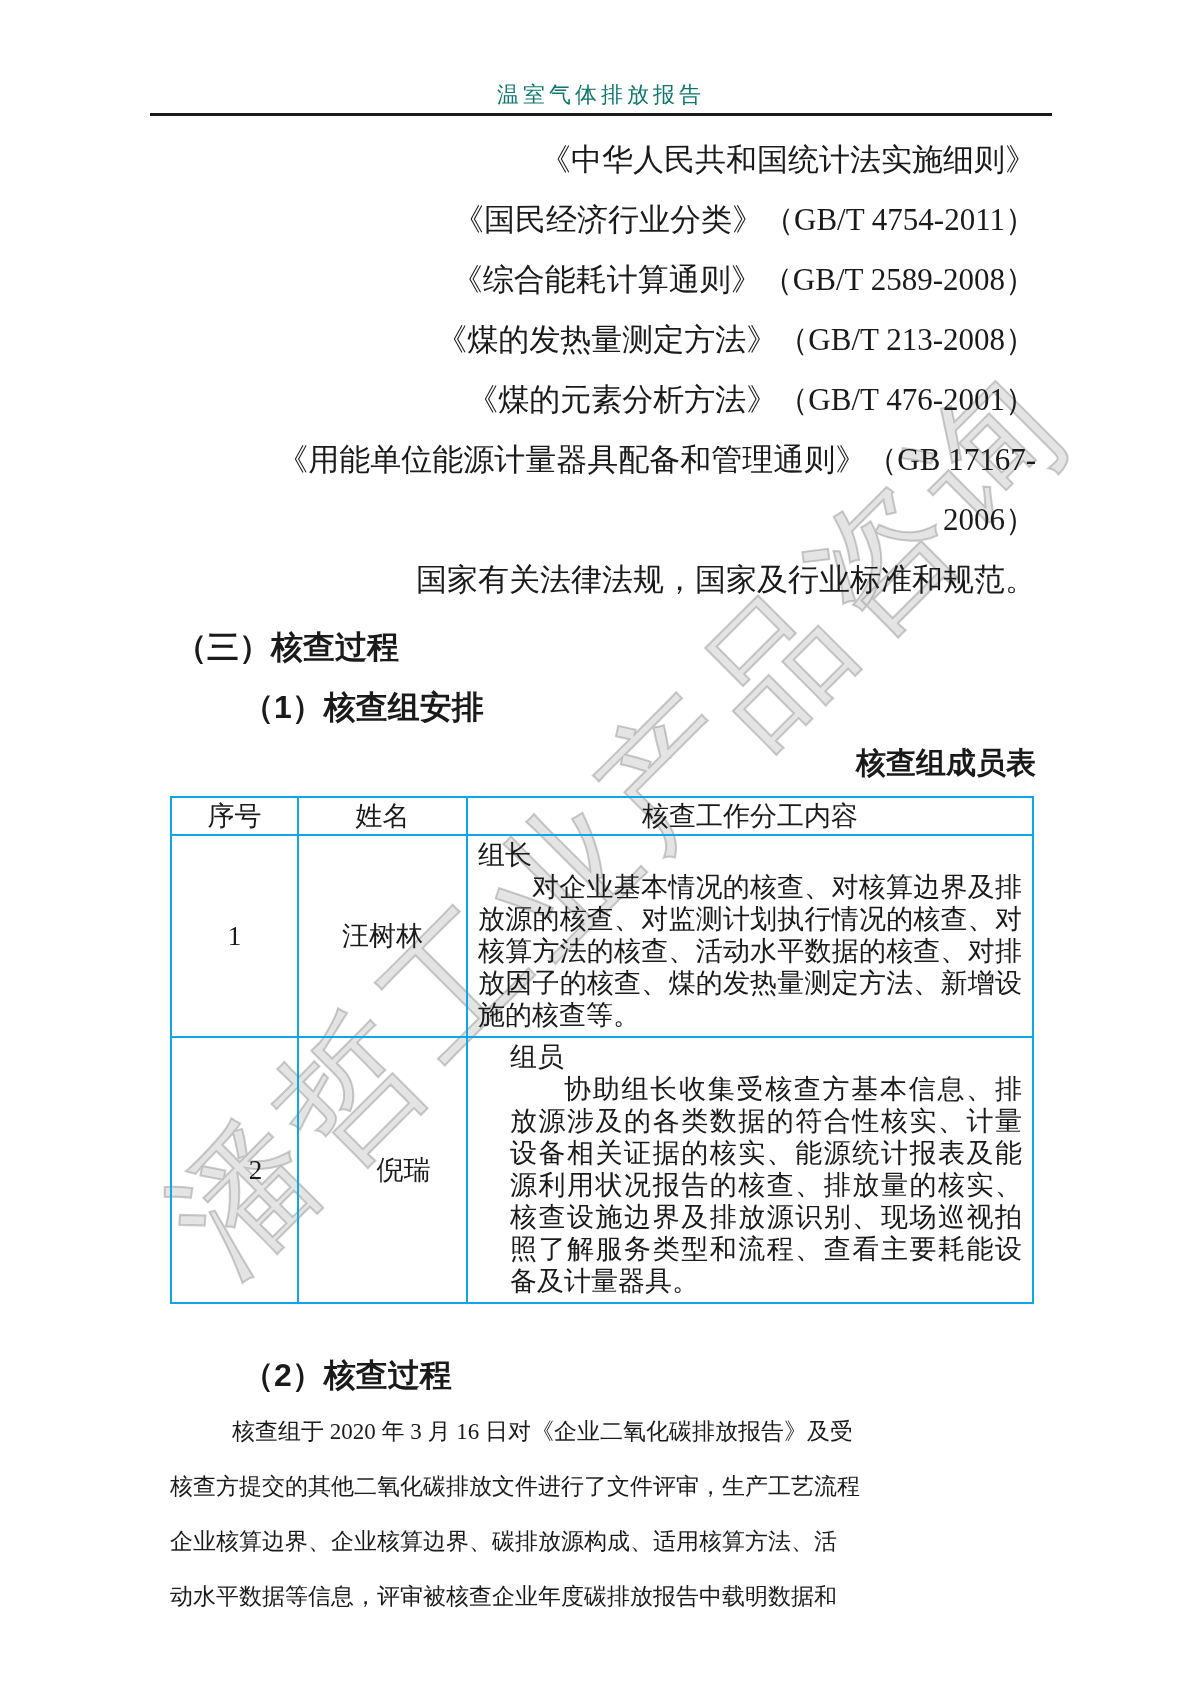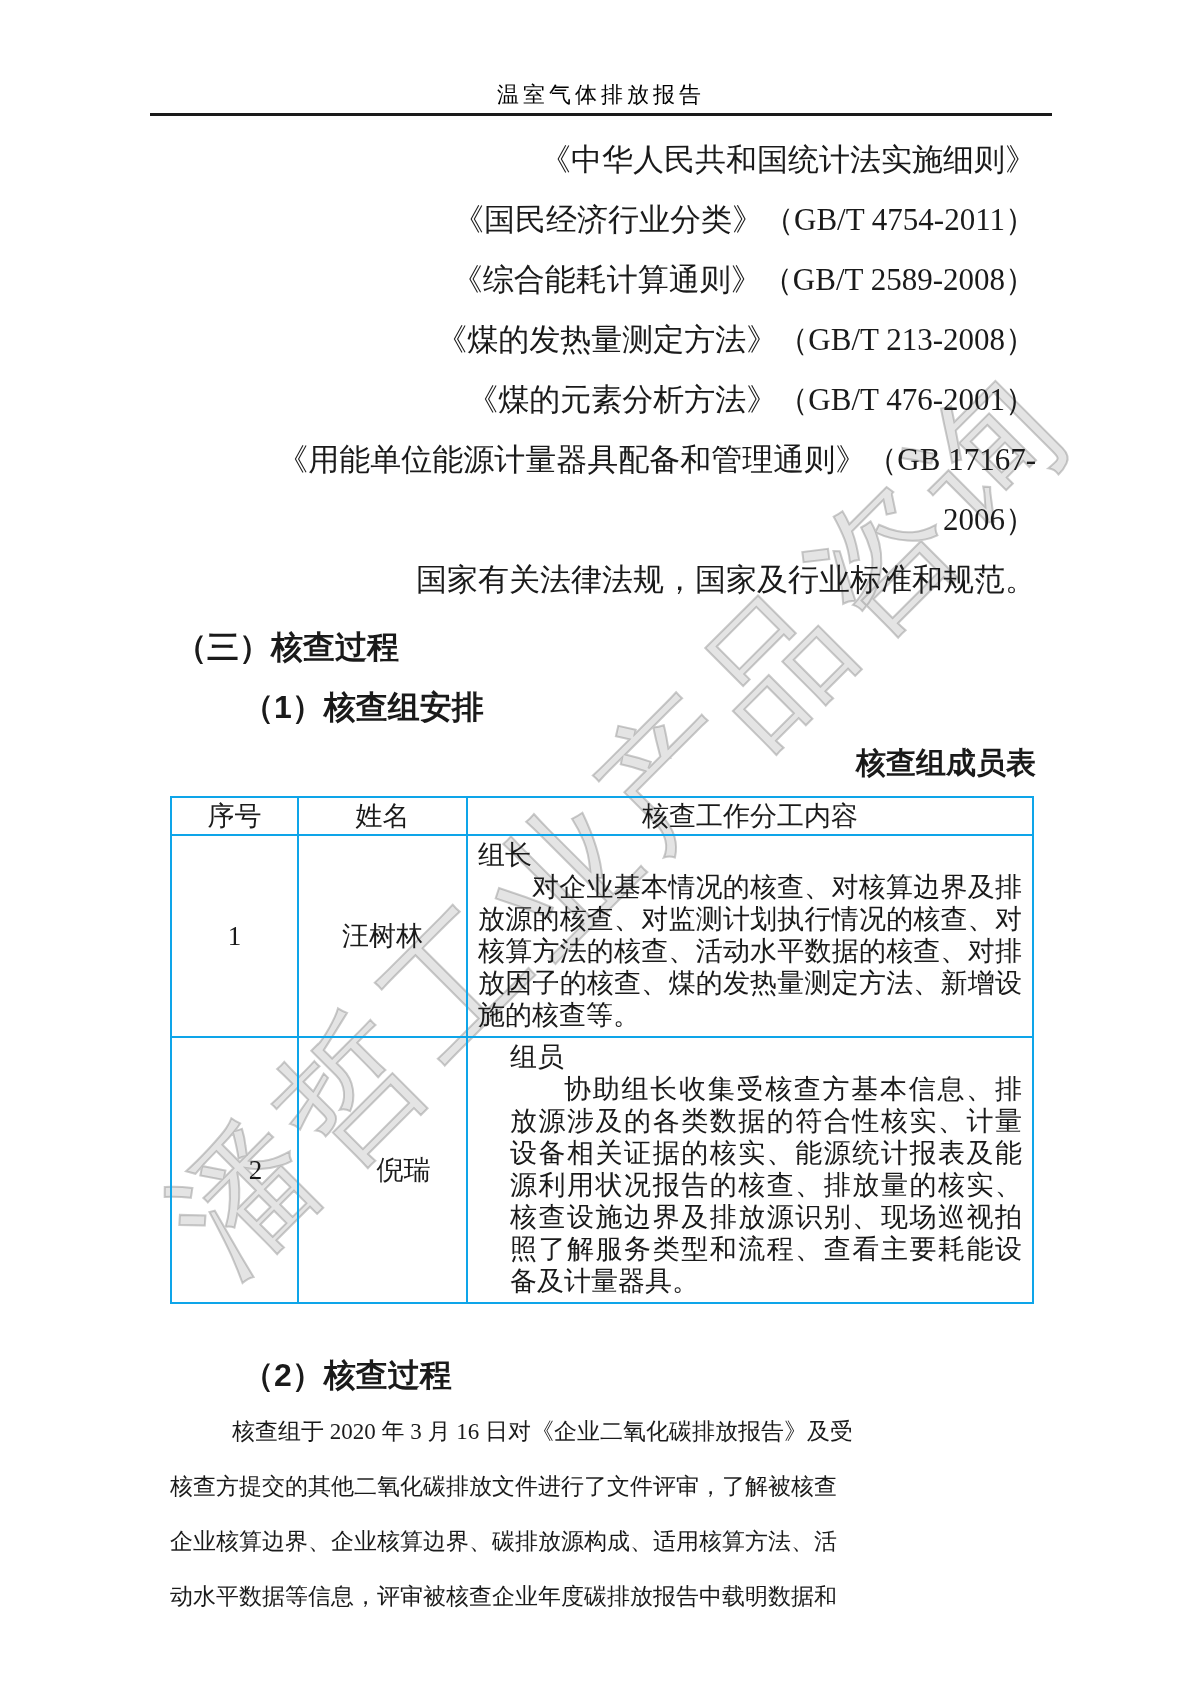--- a/index.html
+++ b/index.html
@@ -36,21 +36,21 @@
   }
 
   
   .doc-header {
     position: absolute;
     top: 80px; left: 0;
     width: 100%;
     text-align: center;
     font-size: 22px;
     letter-spacing: 4px;
-    color: #000000;
+    color: #0f766e;
     z-index: 1;
   }
   .header-rule {
     position: absolute;
     top: 113px; left: 150px;
     width: 902px;
     height: 3px;
     background: #1a1a1a;
     z-index: 1;
   }
@@ -187,19 +187,19 @@
             <div class="duties">协助组长收集受核查方基本信息、排放源涉及的各类数据的符合性核实、计量设备相关证据的核实、能源统计报表及能源利用状况报告的核查、排放量的核实、核查设施边界及排放源识别、现场巡视拍照了解服务类型和流程、查看主要耗能设备及计量器具。</div>
           </td>
         </tr>
       </tbody>
     </table>
 
     <div class="h-sec h5">（2）核查过程</div>
 
     <div class="para">
       <div class="para-line indent2">核查组于 2020 年 3 月 16 日对《企业二氧化碳排放报告》及受</div>
-      <div class="para-line">核查方提交的其他二氧化碳排放文件进行了文件评审，了解被核查</div>
+      <div class="para-line">核查方提交的其他二氧化碳排放文件进行了文件评审，生产工艺流程</div>
       <div class="para-line">企业核算边界、企业核算边界、碳排放源构成、适用核算方法、活</div>
       <div class="para-line">动水平数据等信息，评审被核查企业年度碳排放报告中载明数据和</div>
     </div>
 
   </div>
 </div>
 
 </body></html>

